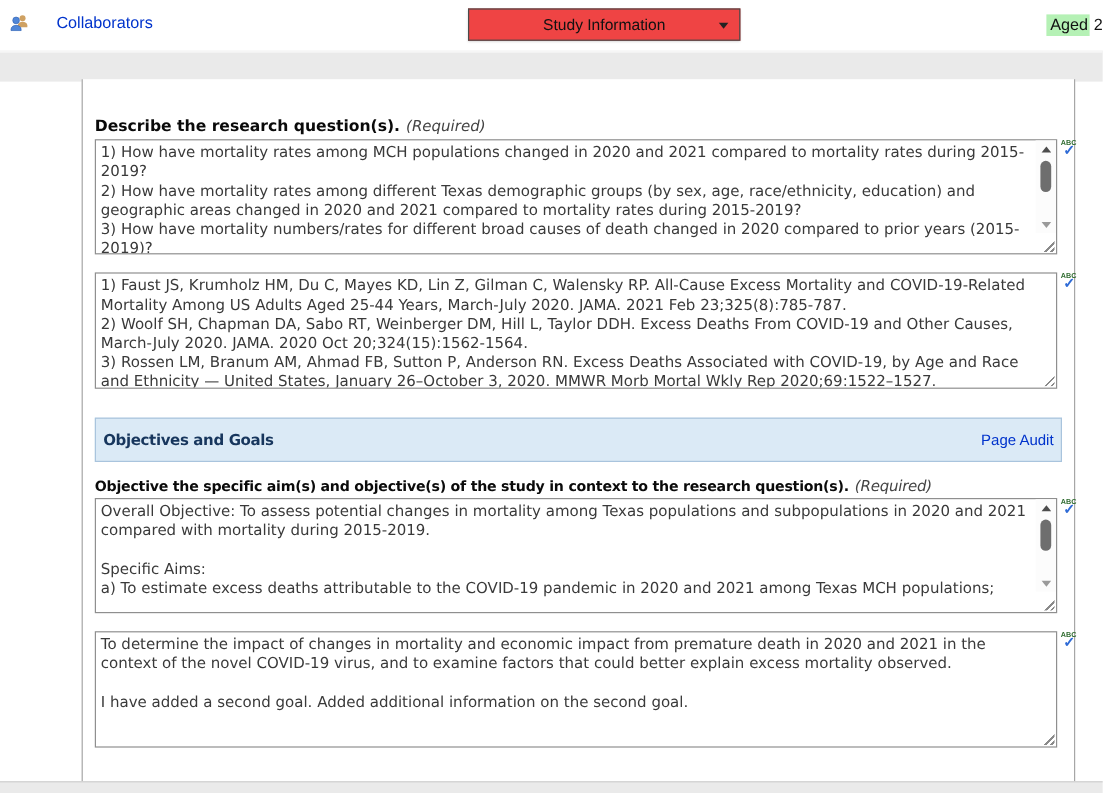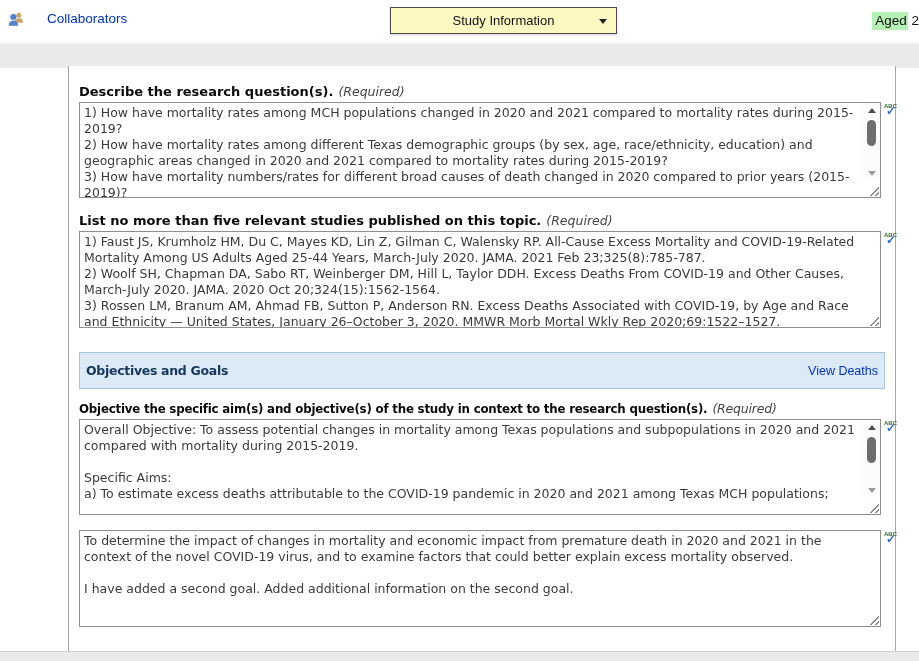--- a/index.html
+++ b/index.html
@@ -6,34 +6,34 @@
   body{
     width:919px;height:661px;overflow:hidden;position:relative;
     background:#ffffff;font-family:"Liberation Sans",sans-serif;
   }
   
   .topbar{position:relative;height:42px;background:#ffffff;}
   .collab{position:absolute;left:8px;top:11px;display:flex;align-items:center;gap:23px;
     color:#0033cc;font-size:13.5px;text-decoration:none;cursor:pointer;}
   .collab svg{display:block;}
   .dropdown{position:absolute;left:390px;top:7px;width:227px;height:27px;box-sizing:border-box;
-    border:1px solid #4a4a4a;background:#fef9c3;font-size:13px;color:#111;
+    border:1px solid #4a4a4a;background:#ef4444;font-size:13px;color:#111;
     display:flex;align-items:center;justify-content:center;cursor:pointer;
     box-shadow:0 1px 2px rgba(0,0,0,.18);}
   .dropdown .caret{position:absolute;right:9px;top:11px;width:0;height:0;
     border-left:4px solid transparent;border-right:4px solid transparent;border-top:5px solid #222;}
   .pagebadge{position:absolute;right:0px;top:13px;font-size:13.5px;color:#111;white-space:nowrap;}
   .pagebadge .hl{background:#b5f1b5;padding:1px 1px 2px 3px;}
   
   .band{height:24px;background:#eaeaea;border-top:2px solid #f6f6f6;}
   .bottomband{position:absolute;left:0;right:0;bottom:0;height:9px;background:#eaeaea;border-top:1px solid #cfcfcf;}
   
   .container{position:absolute;top:66px;left:68px;width:828px;bottom:9px;box-sizing:border-box;
     background:#fff;border-left:1px solid #a6a6a6;border-right:1px solid #a6a6a6;
-    padding:18px 10px 0 10px;}
+    padding:31px 10px 0 10px;}
   
   .field{margin-bottom:15px;}
   .label-row{font-family:"DejaVu Sans",sans-serif;font-size:13px;font-weight:bold;color:#0a0a0a;
     margin:0 0 3px 0;white-space:nowrap;}
   .label-row .req{font-weight:normal;font-style:italic;color:#444;font-size:12.5px;margin-left:5px;}
   .label-condensed{font-size:11.8px;letter-spacing:-0.2px;}
   .ta-wrap{position:relative;width:802px;}
   textarea{display:block;box-sizing:border-box;width:802px;resize:none;overflow:hidden;
     border:1px solid #8f8f8f;background:#fff;padding:2px 20px 2px 4px;
     font-family:"DejaVu Sans",sans-serif;font-size:12.5px;line-height:16px;color:#3a3a3a;outline:none;}
@@ -111,38 +111,35 @@
       </div>
       <div class="grip"></div>
       <div class="spell">
         <span class="abc">ABC</span>
         <span class="chk">✓</span>
       </div>
     </div>
   </div>
 
   <div class="field">
-    <div class="label-row">
-      <span>List no more than five relevant studies published on this topic.</span><span class="req">(Required)</span>
-    </div>
     <div class="ta-wrap">
       <textarea class="ta-tall2" spellcheck="false" style="">1) Faust JS, Krumholz HM, Du C, Mayes KD, Lin Z, Gilman C, Walensky RP. All-Cause Excess Mortality and COVID-19-Related Mortality Among US Adults Aged 25-44 Years, March-July 2020. JAMA. 2021 Feb 23;325(8):785-787.
 2) Woolf SH, Chapman DA, Sabo RT, Weinberger DM, Hill L, Taylor DDH. Excess Deaths From COVID-19 and Other Causes, March-July 2020. JAMA. 2020 Oct 20;324(15):1562-1564.
 3) Rossen LM, Branum AM, Ahmad FB, Sutton P, Anderson RN. Excess Deaths Associated with COVID-19, by Age and Race and Ethnicity — United States, January 26–October 3, 2020. MMWR Morb Mortal Wkly Rep 2020;69:1522–1527.</textarea>
       <div class="grip"></div>
       <div class="spell">
         <span class="abc">ABC</span>
         <span class="chk">✓</span>
       </div>
     </div>
   </div>
 
   <div class="section-header">
     <span class="section-title">Objectives and Goals</span>
-    <a class="view-audit">View Deaths</a>
+    <a class="view-audit">Page Audit</a>
   </div>
 
   <div class="field">
     <div class="label-row label-condensed">
       <span>Objective the specific aim(s) and objective(s) of the study in context to the research question(s).</span><span class="req">(Required)</span>
     </div>
     <div class="ta-wrap">
       <textarea class="ta-tall" spellcheck="false" style="">Overall Objective: To assess potential changes in mortality among Texas populations and subpopulations in 2020 and 2021 compared with mortality during 2015-2019.
 
 Specific Aims:

